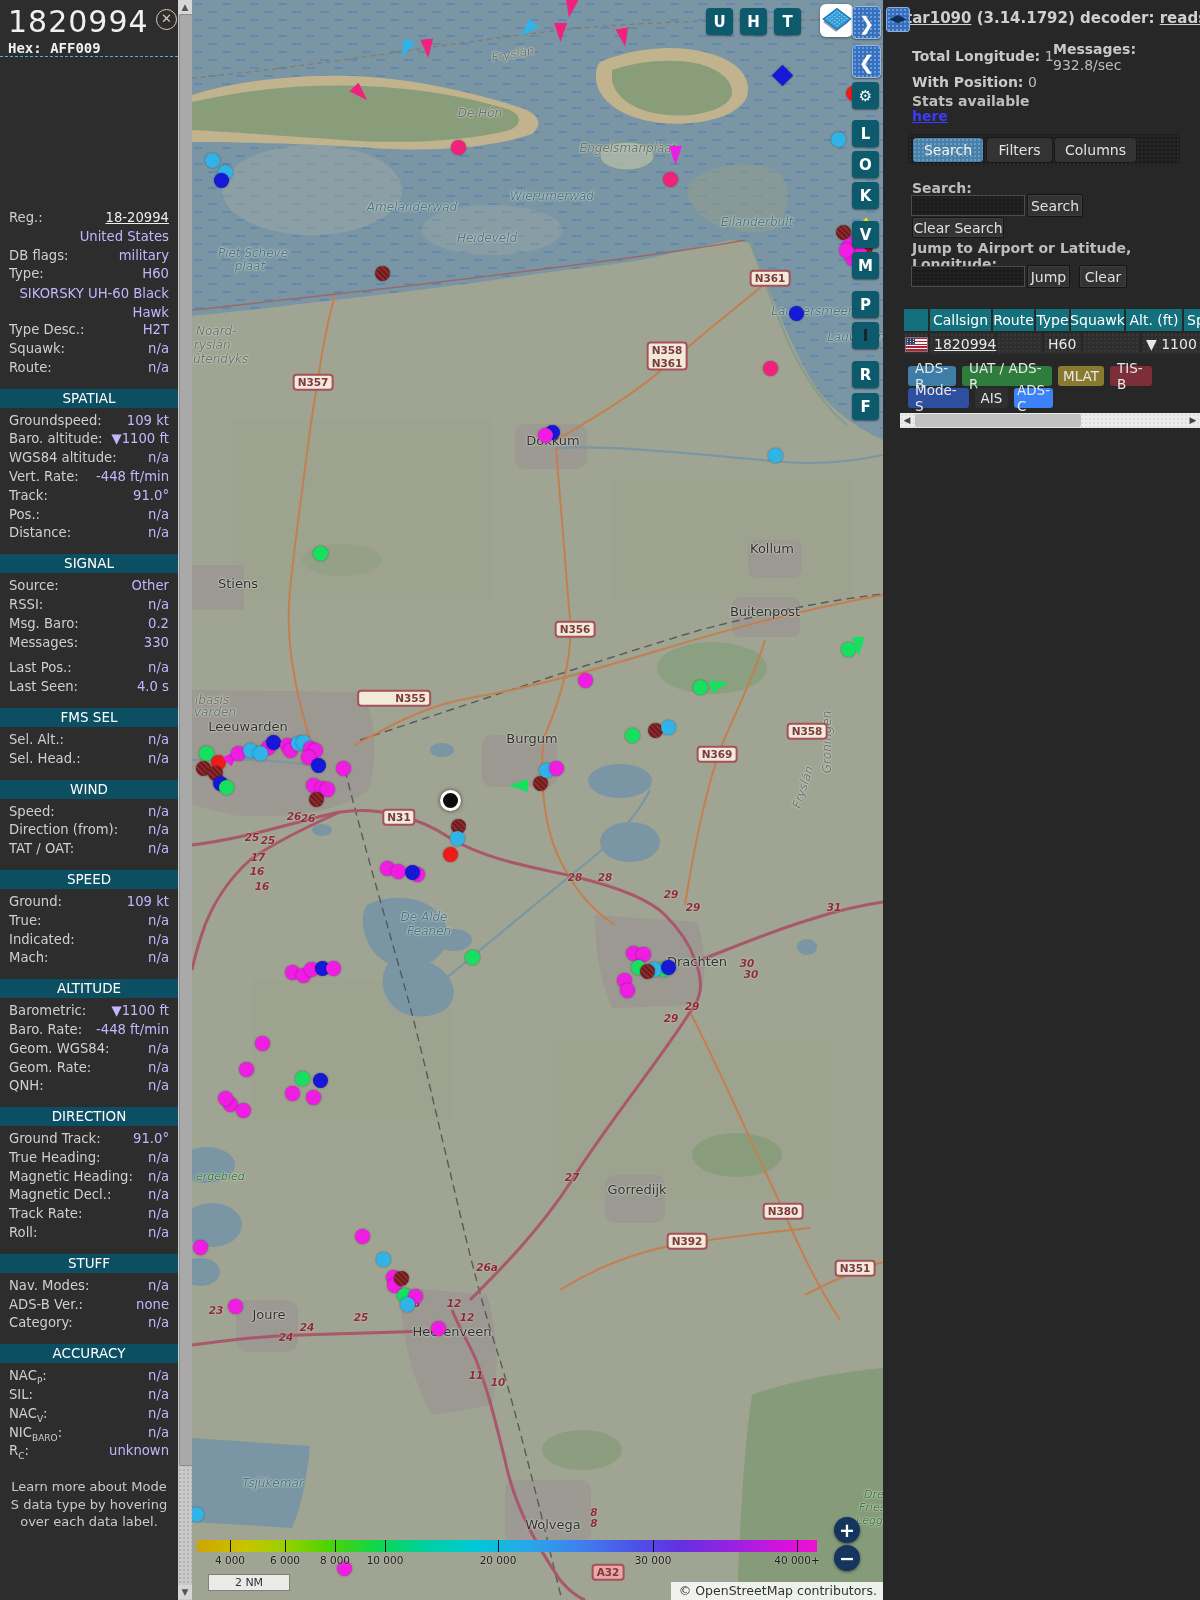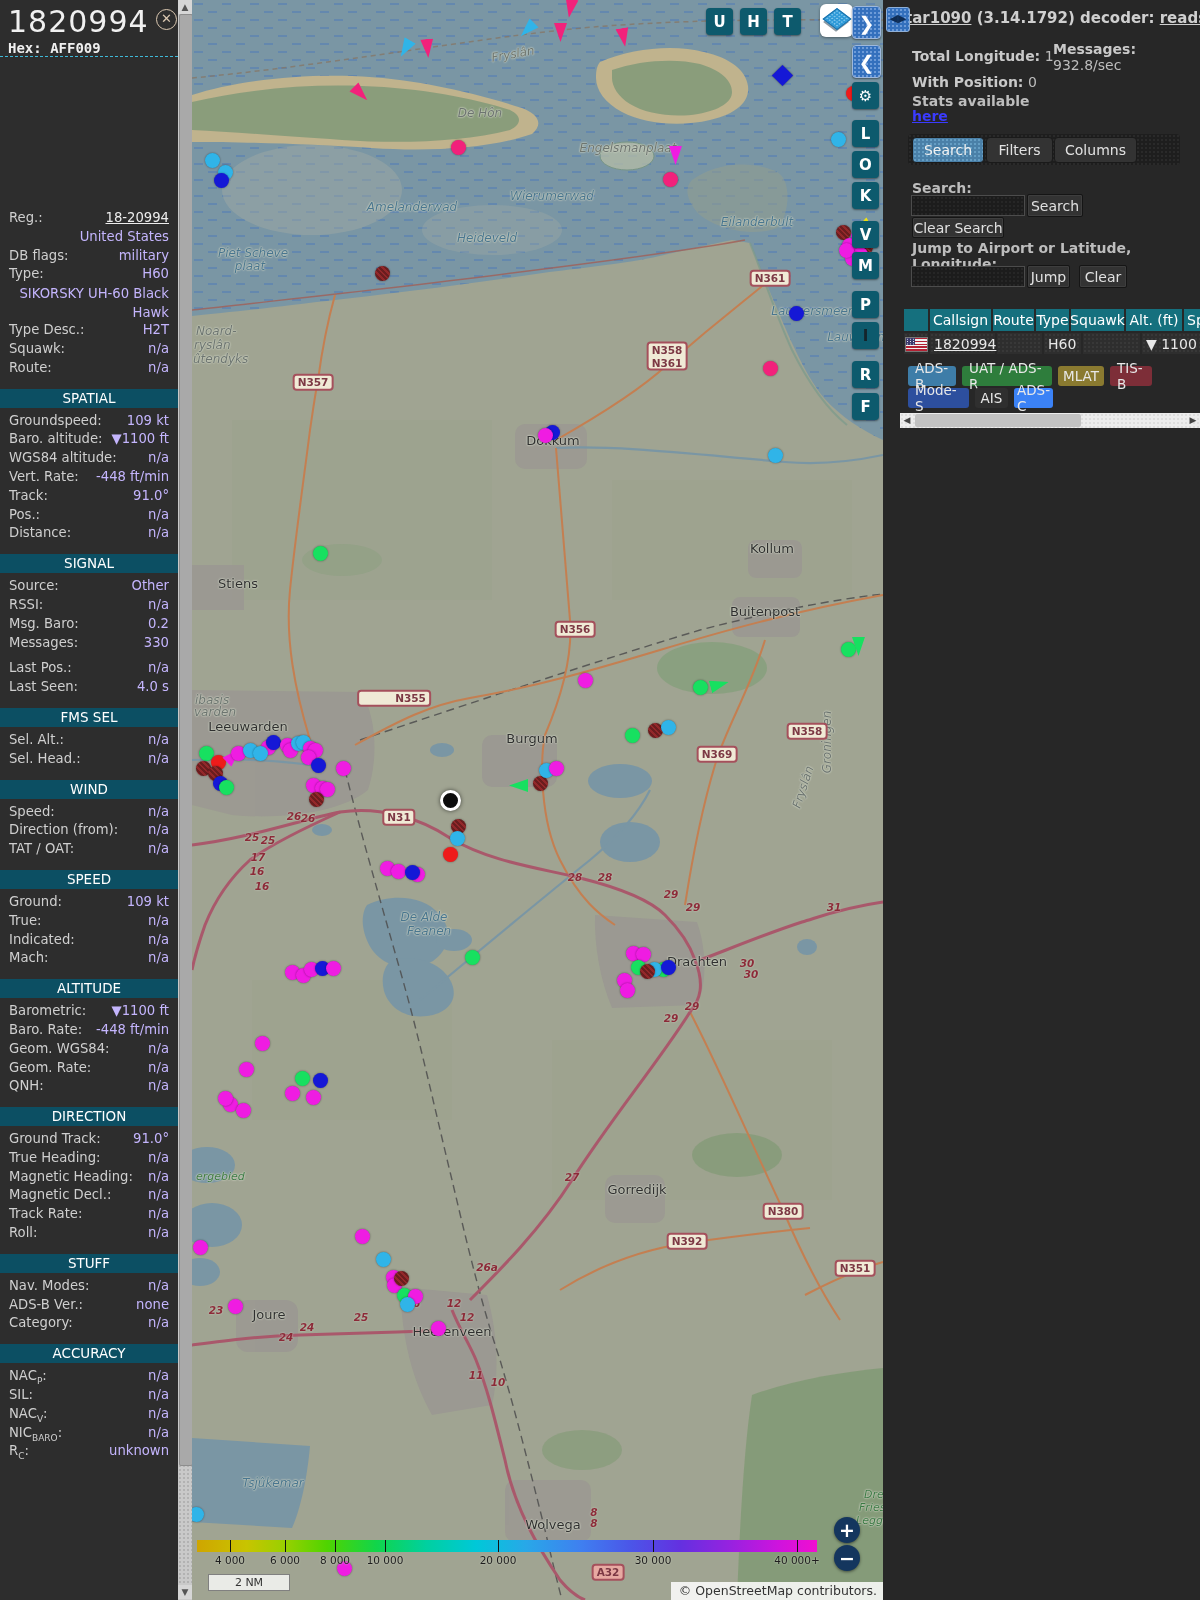--- a/index.html
+++ b/index.html
@@ -321,20 +321,21 @@
           </div>
           <div class="row">
             <span class="lab">NIC<sub>BARO</sub>:</span>
             <span class="val">n/a</span>
           </div>
           <div class="row">
             <span class="lab">R<sub>C</sub>:</span>
             <span class="val">unknown</span>
           </div>
         </div>
+      <div id="sb-footer">Learn more about Mode S data type by hovering over each data label.</div>
     </div>
   </div>
   <div id="sb-scroll">
     <div class="arr" style="top:0">▲</div>
     <div id="sb-thumb"></div>
     <div class="arr" style="top:1585px">▼</div>
   </div>
 
   <div id="map">
     <svg width="691" height="1600" viewBox="0 0 691 1600">

